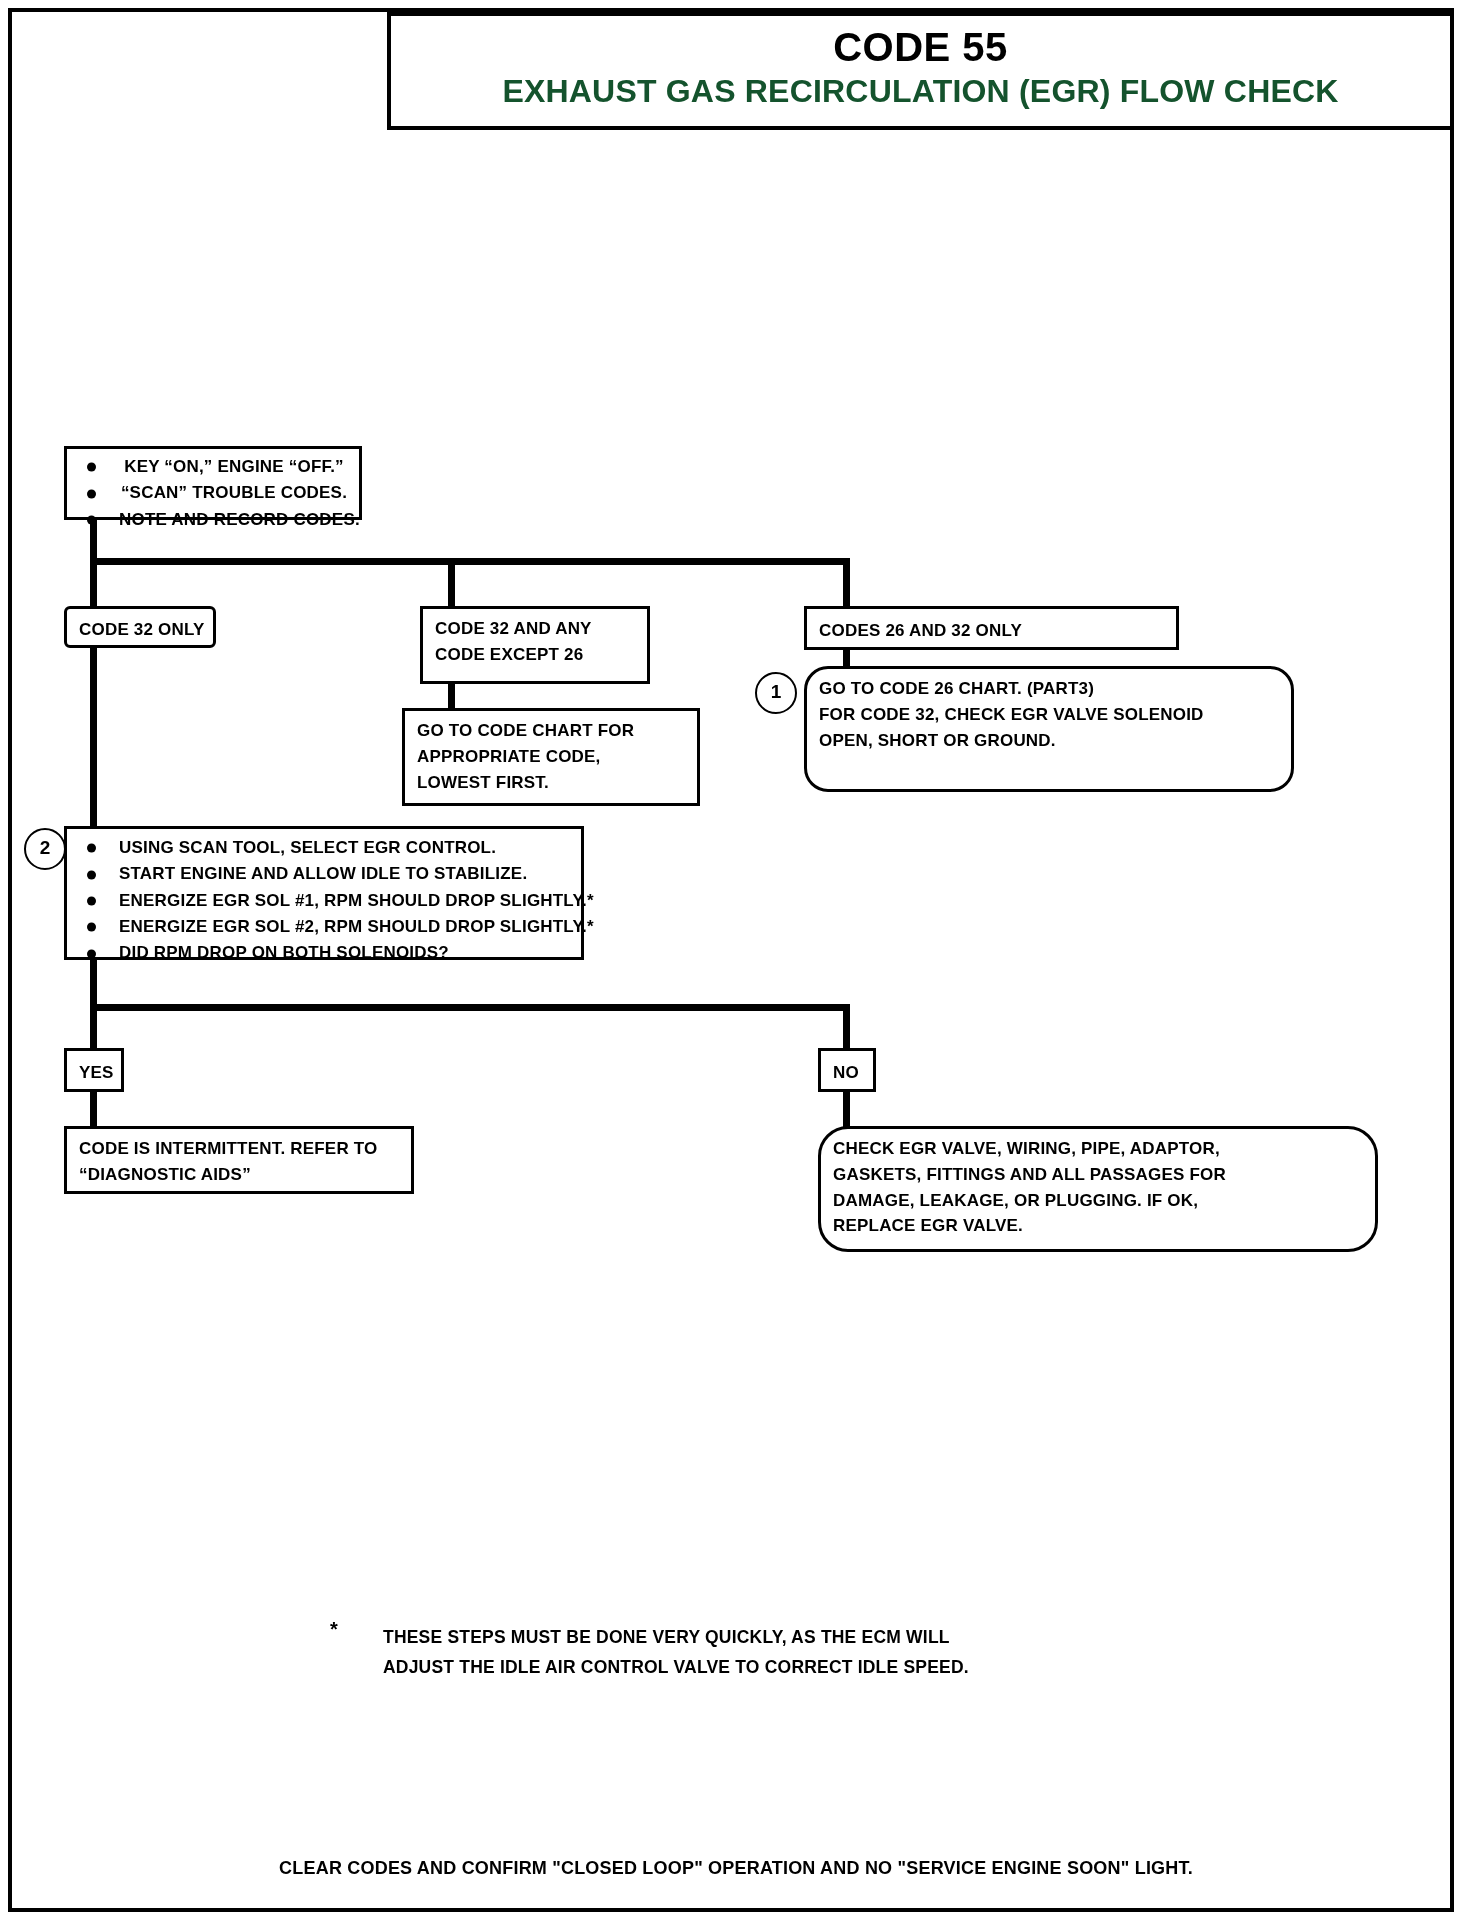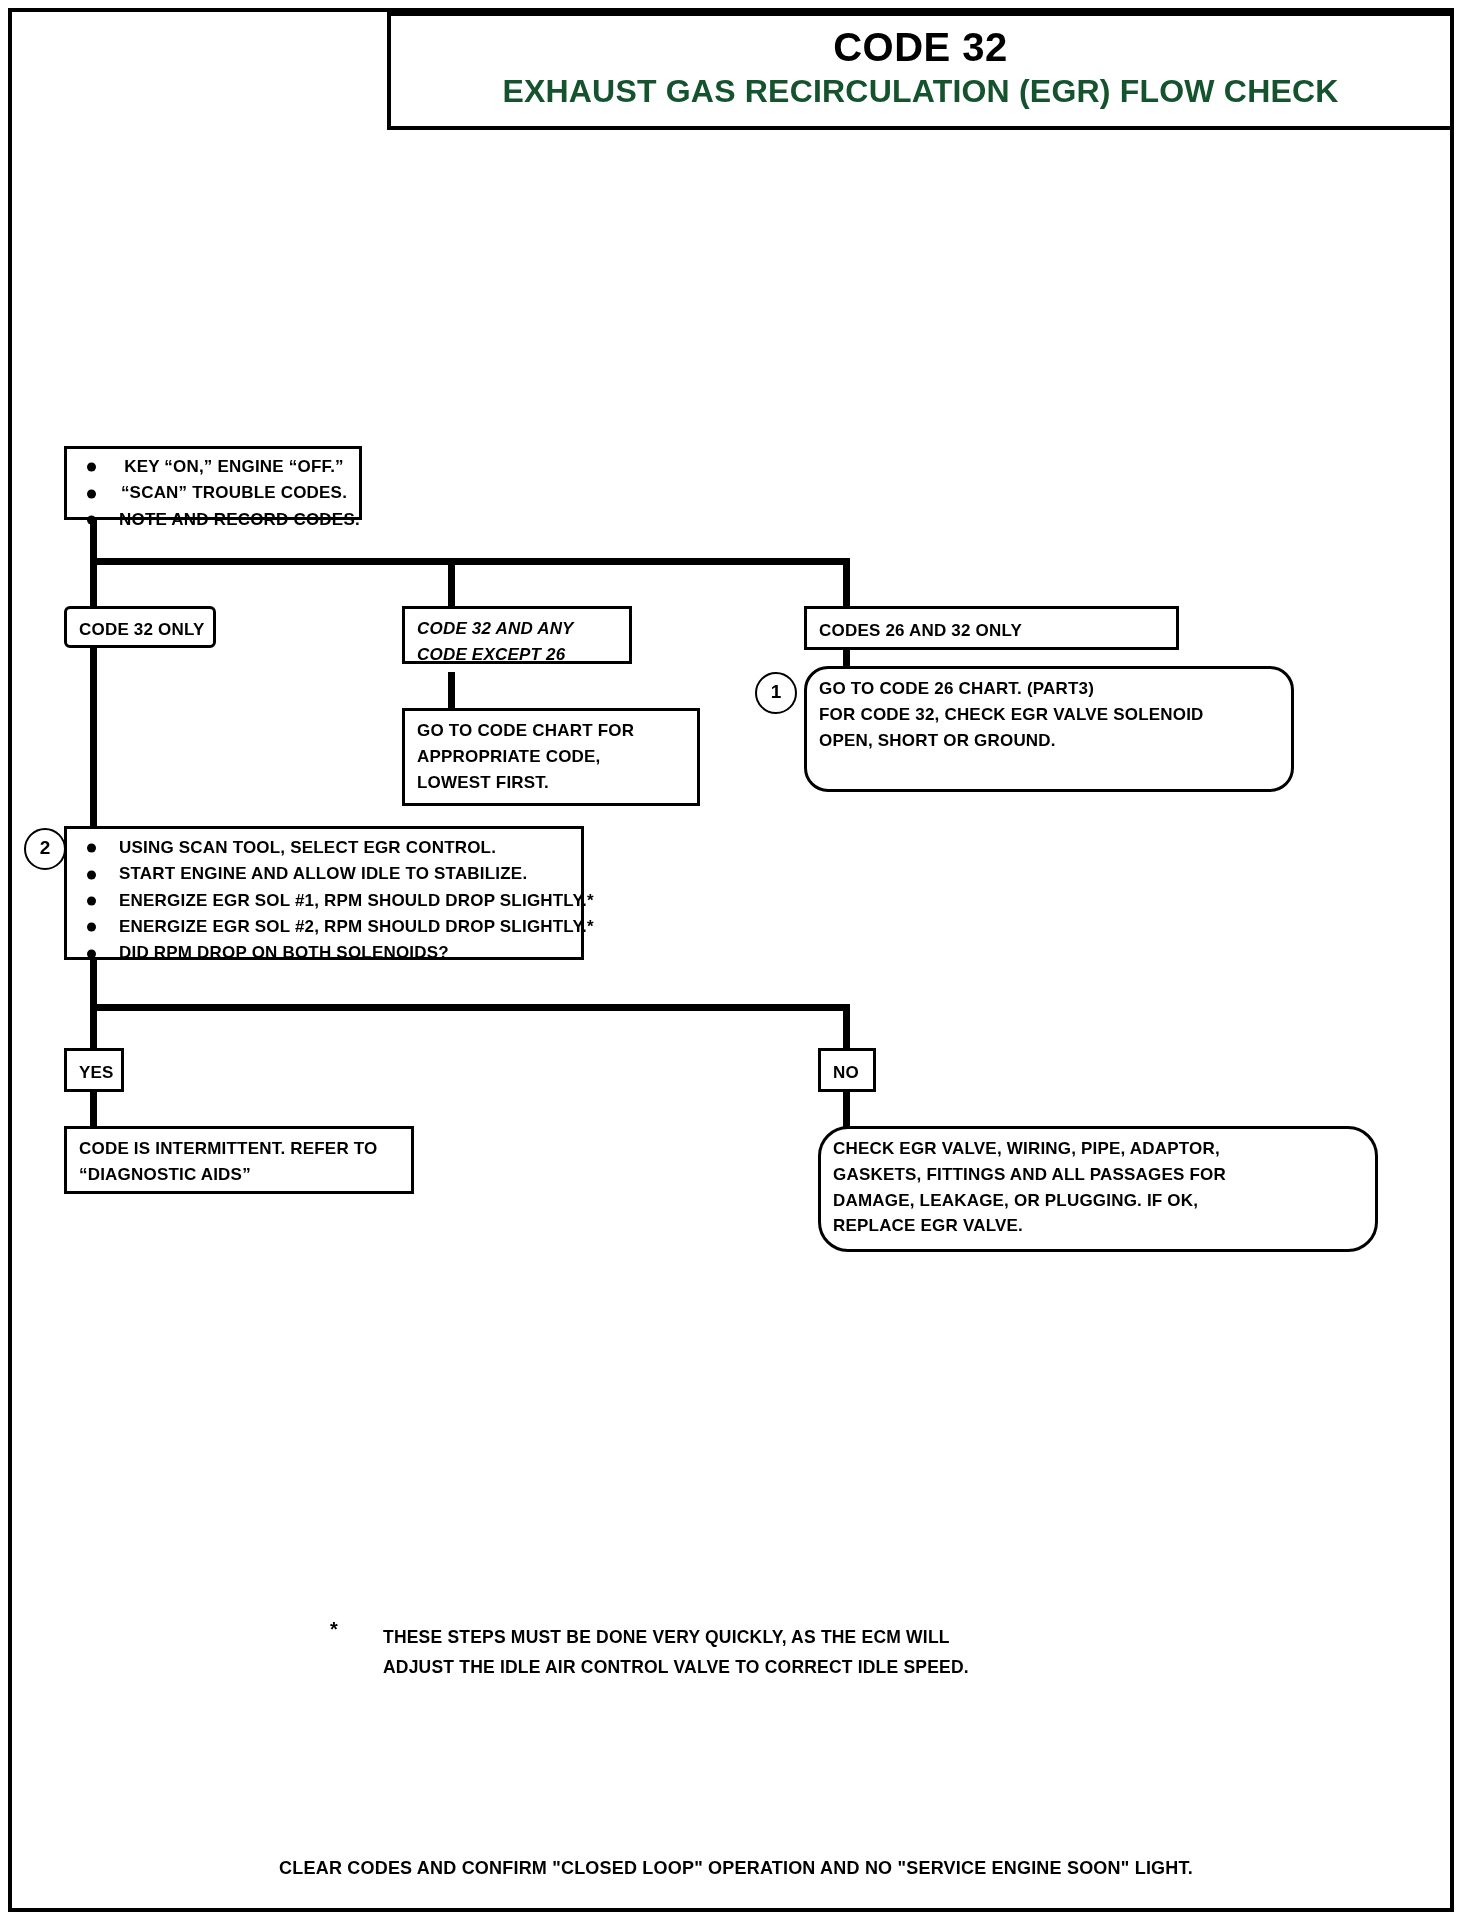--- a/index.html
+++ b/index.html
@@ -139,21 +139,21 @@
   }
 </style>
 </head>
 <body>
 
 <div id="page">
 
   <div id="page-border"></div>
 
   <div class="title-box">
-    <div class="title-main">CODE 32</div>
+    <div class="title-main">CODE 55</div>
     <div class="title-sub">EXHAUST GAS RECIRCULATION (EGR) FLOW CHECK</div>
   </div>
 
   <div class="fbox" style="left:64px; top:446px; width:298px; height:74px; padding-top:5px;text-align:center;">
     <ul class="blist">
       <li><span class="bul"></span><span>KEY “ON,” ENGINE “OFF.”</span></li>
       <li><span class="bul"></span><span>“SCAN” TROUBLE CODES.</span></li>
       <li><span class="bul"></span><span>NOTE AND RECORD CODES.</span></li>
     </ul>
   </div>
@@ -165,21 +165,21 @@
   <div class="ln-v" style="left:90px; top:558px; width:7px; height:56px;"></div>
 
   <div class="ln-v" style="left:448px; top:558px; width:7px; height:56px;"></div>
 
   <div class="ln-v" style="left:843px; top:558px; width:7px; height:56px;"></div>
 
   <div class="fbox" style="left:64px; top:606px; width:152px; height:42px; padding-top:8px;border-radius:6px;">
     <div class="ln">CODE 32 ONLY</div>
   </div>
 
-  <div class="fbox" style="left:402px; top:606px; width:230px; height:58px;font-style:italic;">
+  <div class="fbox" style="left:420px; top:606px; width:230px; height:78px;">
     <div class="ln">CODE 32 AND ANY</div>
     <div class="ln">CODE EXCEPT 26</div>
   </div>
 
   <div class="ln-v" style="left:448px; top:672px; width:7px; height:40px;"></div>
 
   <div class="fbox" style="left:402px; top:708px; width:298px; height:98px;">
     <div class="ln">GO TO CODE CHART FOR</div>
     <div class="ln">APPROPRIATE CODE,</div>
     <div class="ln">LOWEST FIRST.</div>

